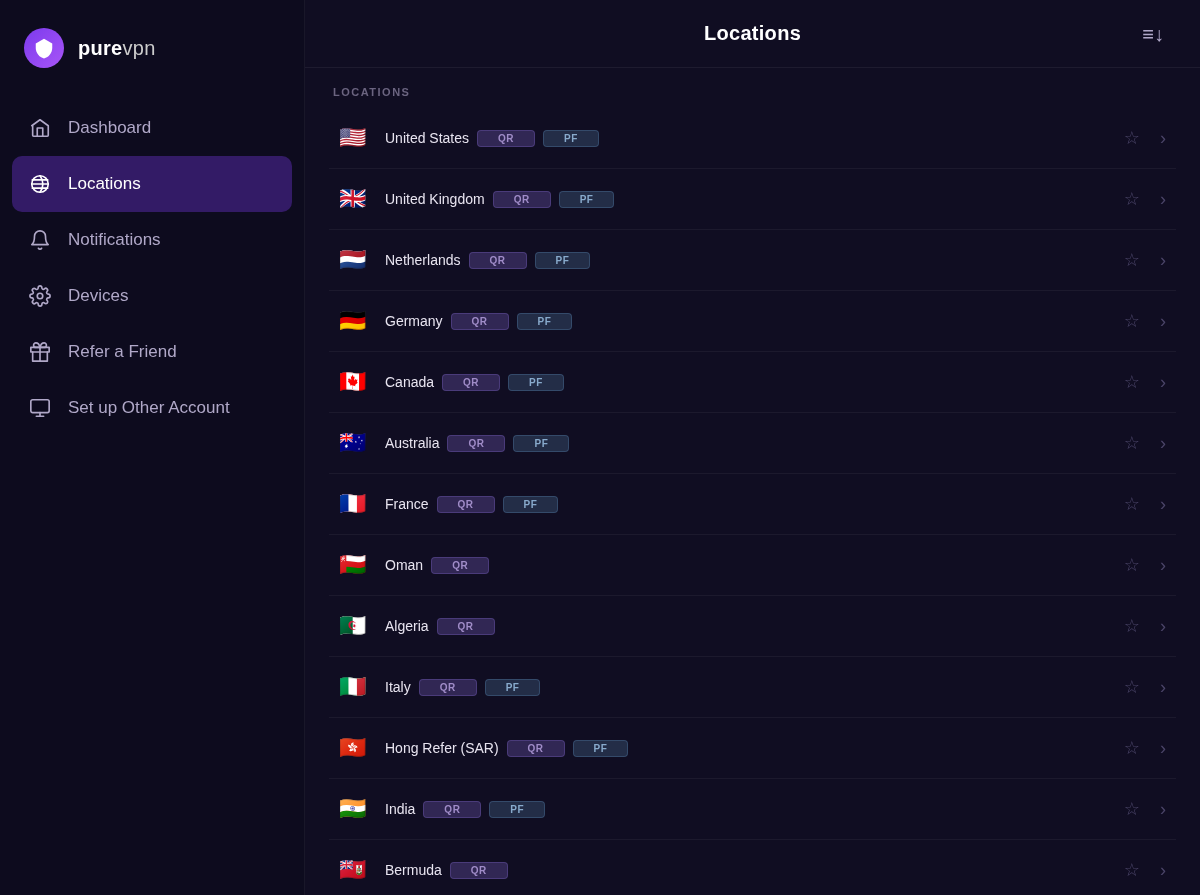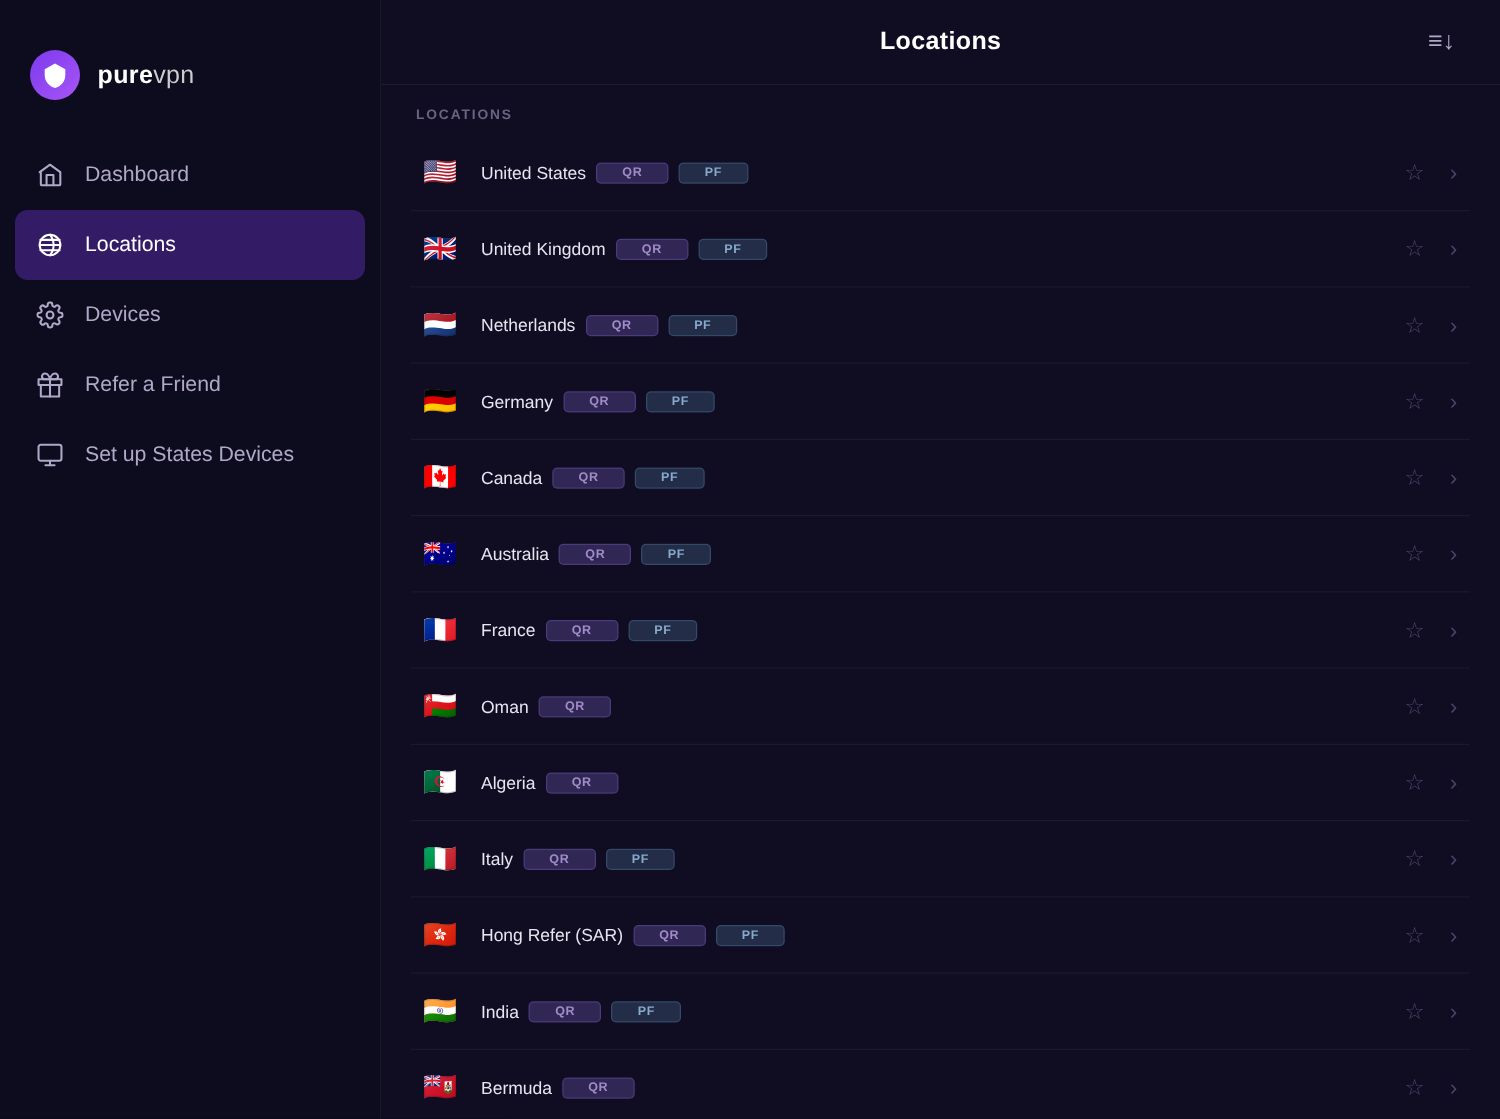--- a/index.html
+++ b/index.html
@@ -23,21 +23,20 @@
       padding: 0;
       border-right: 1px solid rgba(255,255,255,0.05);
       height: 895px;
     }
 
     .logo-area {
       display: flex;
       align-items: center;
       padding: 28px 24px 32px 24px;
       gap: 14px;
-      margin-top: 12px;
     }
 
     .logo-icon {
       width: 40px;
       height: 40px;
       background: linear-gradient(135deg, #7c3aed, #a855f7);
       border-radius: 50%;
       display: flex;
       align-items: center;
       justify-content: center;
@@ -276,20 +275,29 @@
     <div class="nav-item active">
       <div class="nav-icon">
         <svg viewBox="0 0 24 24">
             <circle cx="12" cy="12" r="9"></circle>
             <path d="M12 3a14.5 14.5 0 010 18M3 12h18M3.6 7.5h16.8M3.6 16.5h16.8"></path>
           </svg>
       </div>
       <span>Locations</span>
     </div>
 
+    <div class="nav-item">
+      <div class="nav-icon">
+        <svg viewBox="0 0 24 24">
+            <path d="M18 8A6 6 0 006 8c0 7-3 9-3 9h18s-3-2-3-9"></path>
+            <path d="M13.73 21a2 2 0 01-3.46 0"></path>
+          </svg>
+      </div>
+      <span>Notifications</span>
+    </div>
 
     <div class="nav-item">
       <div class="nav-icon">
         <svg viewBox="0 0 24 24">
             <circle cx="12" cy="12" r="3"></circle>
             <path d="M19.4 15a1.65 1.65 0 00.33 1.82l.06.06a2 2 0 010 2.83 2 2 0 01-2.83 0l-.06-.06a1.65 1.65 0 00-1.82-.33 1.65 1.65 0 00-1 1.51V21a2 2 0 01-4 0v-.09A1.65 1.65 0 009 19.4a1.65 1.65 0 00-1.82.33l-.06.06a2 2 0 01-2.83-2.83l.06-.06A1.65 1.65 0 004.68 15a1.65 1.65 0 00-1.51-1H3a2 2 0 010-4h.09A1.65 1.65 0 004.6 9a1.65 1.65 0 00-.33-1.82l-.06-.06a2 2 0 012.83-2.83l.06.06A1.65 1.65 0 009 4.68a1.65 1.65 0 001-1.51V3a2 2 0 014 0v.09a1.65 1.65 0 001 1.51 1.65 1.65 0 001.82-.33l.06-.06a2 2 0 012.83 2.83l-.06.06A1.65 1.65 0 0019.4 9a1.65 1.65 0 001.51 1H21a2 2 0 010 4h-.09a1.65 1.65 0 00-1.51 1z"></path>
           </svg>
       </div>
       <span>Devices</span>
     </div>
@@ -308,21 +316,21 @@
     </div>
 
     <div class="nav-item">
       <div class="nav-icon">
         <svg viewBox="0 0 24 24">
             <rect x="2" y="3" width="20" height="14" rx="2"></rect>
             <line x1="8" y1="21" x2="16" y2="21"></line>
             <line x1="12" y1="17" x2="12" y2="21"></line>
           </svg>
       </div>
-      <span>Set up States Devices</span>
+      <span>Set up Other Account</span>
     </div>
 
 
   </div>
 </div>
 
 <div class="main">
   <div class="main-header">
     <h1 class="main-title">Locations</h1>
     <button class="sort-btn">≡↓</button>

